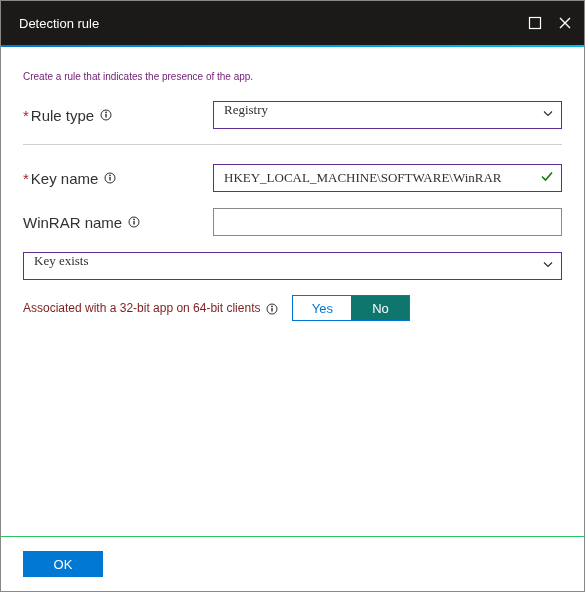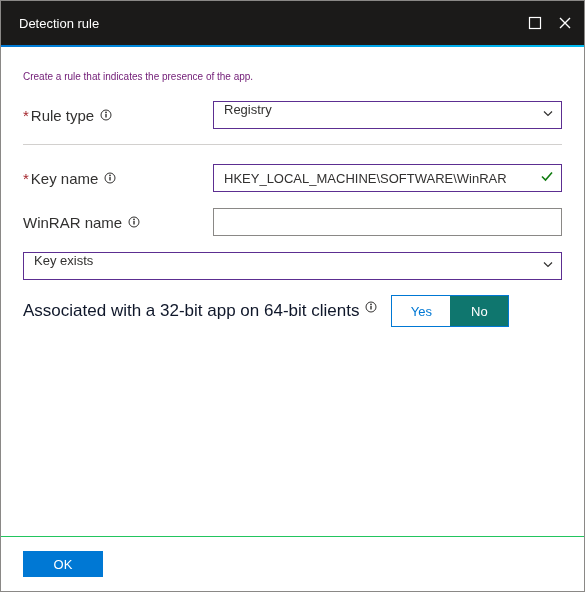--- a/index.html
+++ b/index.html
@@ -68,21 +68,21 @@
   .field-col {
     flex: 1;
     position: relative;
   }
   .select, .text-input {
     width: 100%;
     height: 28px;
     border: 1px solid #5c2e91;
     padding: 0 28px 0 10px;
     font-size: 13px;
-    font-family: Liberation Sans, sans-serif;
+    font-family: Liberation Serif, serif;
     background: #fff;
     color: #323130;
     outline: none;
     position: relative;
   }
   .text-input.plain {
     border: 1px solid #8a8886;
     padding: 0 10px;
   }
   .chevron-down {
@@ -103,31 +103,31 @@
     border: none;
     border-top: 1px solid #d2d0ce;
     margin: 10px 0 18px 0;
   }
   .toggle-row {
     display: flex;
     align-items: center;
     margin-top: 6px;
   }
   .toggle-label {
-    font-size: 17px;
-    color: #0f172a;
-    display: flex;
-    align-items: flex-start;
+    font-size: 12px;
+    color: #7f1d1d;
+    display: flex;
+    align-items: flex-end;
     gap: 6px;
     margin-right: 14px;
   }
   .toggle-group {
     display: flex;
     border: 1px solid #0078d4;
-    height: 32px;
+    height: 26px;
   }
   .toggle-btn {
     width: 58px;
     display: flex;
     align-items: center;
     justify-content: center;
     font-size: 13px;
     cursor: pointer;
     background: #fff;
     color: #0078d4;

